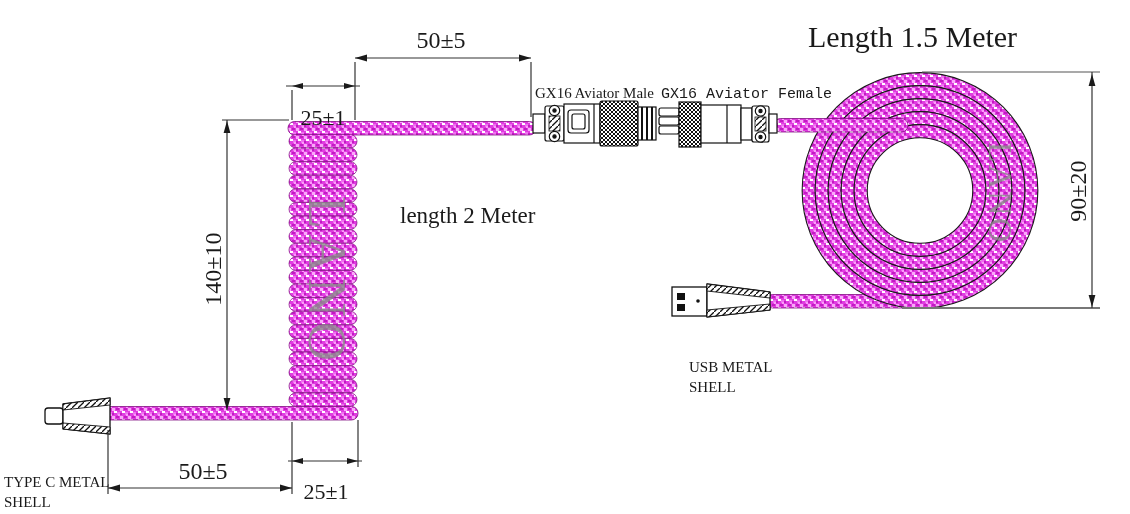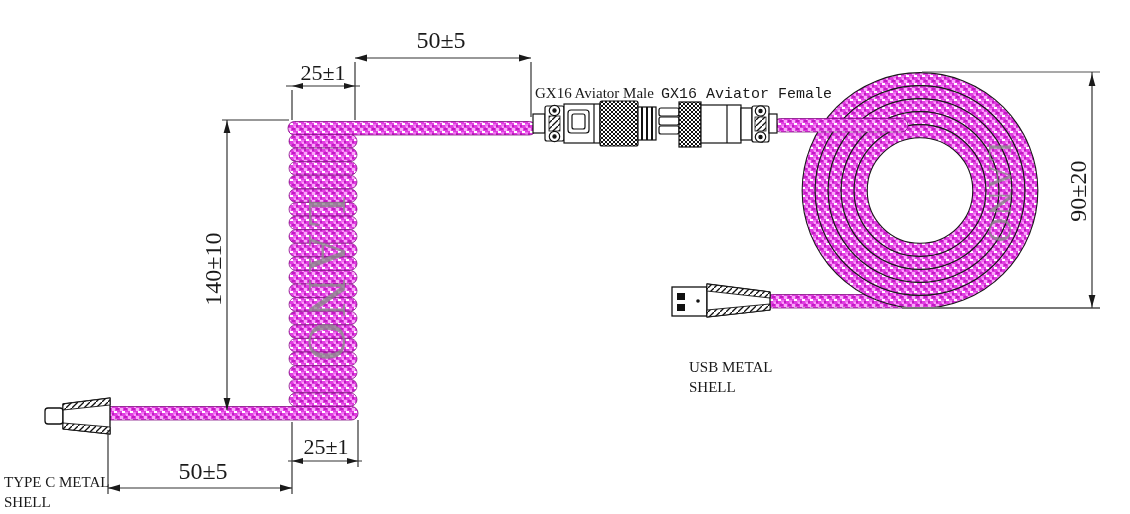--- a/index.html
+++ b/index.html
@@ -3,21 +3,21 @@
 <meta charset="utf-8">
 <style>
   html,body{margin:0;padding:0;background:#ffffff;}
   .canvas{
     position:relative;width:1130px;height:514px;background:#ffffff;overflow:hidden;
     font-family:"Liberation Serif","DejaVu Serif",serif;color:#1a1a1a;
   }
   .canvas svg{position:absolute;left:0;top:0;z-index:1;}
   .txt{position:absolute;z-index:3;white-space:nowrap;line-height:1.1;}
   .dim{font-size:24px;text-align:center;}
-  .dim-sm{font-size:22px;text-align:center;}
+  .dim-sm{font-size:22px;text-align:center;margin-top:45px;}
   .rot-ccw{transform:rotate(-90deg);transform-origin:center center;}
   .rot-cw{transform:rotate(90deg);transform-origin:center center;}
   .conn-label{font-size:15px;}
   .shell-label{font-size:15px;line-height:1.3;}
   .big-label{font-size:30px;}
   .note-label{font-size:23px;line-height:1.35;}
   .watermark{color:#8a8a8a;opacity:.8;text-align:center;z-index:2;}
   .wm-coil{font-size:54px;letter-spacing:5px;}
   .wm-spiral{font-size:34px;letter-spacing:2px;}
 </style>
@@ -197,21 +197,23 @@
 
   <div class="txt dim" style="left:391px;top:27px;width:100px;">50±5</div>
   <div class="txt dim-sm" style="left:283px;top:61px;width:80px;">25±1</div>
   <div class="txt dim rot-ccw" style="left:158px;top:256px;width:110px;">140±10</div>
   <div class="txt dim-sm" style="left:286px;top:435px;width:80px;">25±1</div>
   <div class="txt dim" style="left:153px;top:458px;width:100px;">50±5</div>
   <div class="txt dim rot-ccw" style="left:1026px;top:178px;width:104px;">90±20</div>
 
   <div class="txt conn-label" style="left:535px;top:85px;">GX16 Aviator Male</div>
   <div class="txt conn-label" style="left:661px;top:87px;font-family:Liberation Mono, monospace;">GX16 Aviator Female</div>
+  <div class="txt big-label" style="left:808px;top:20px;">Length 1.5 Meter</div>
   <div class="txt note-label" style="left:400px;top:200px;">
+    <div>length 2 Meter</div>
   </div>
   <div class="txt shell-label" style="left:4px;top:429px;margin-top:44px;">
     <div>TYPE C METAL</div>
     <div>SHELL</div>
   </div>
   <div class="txt shell-label" style="left:689px;top:358px;">
     <div>USB METAL</div>
     <div>SHELL</div>
   </div>
 

